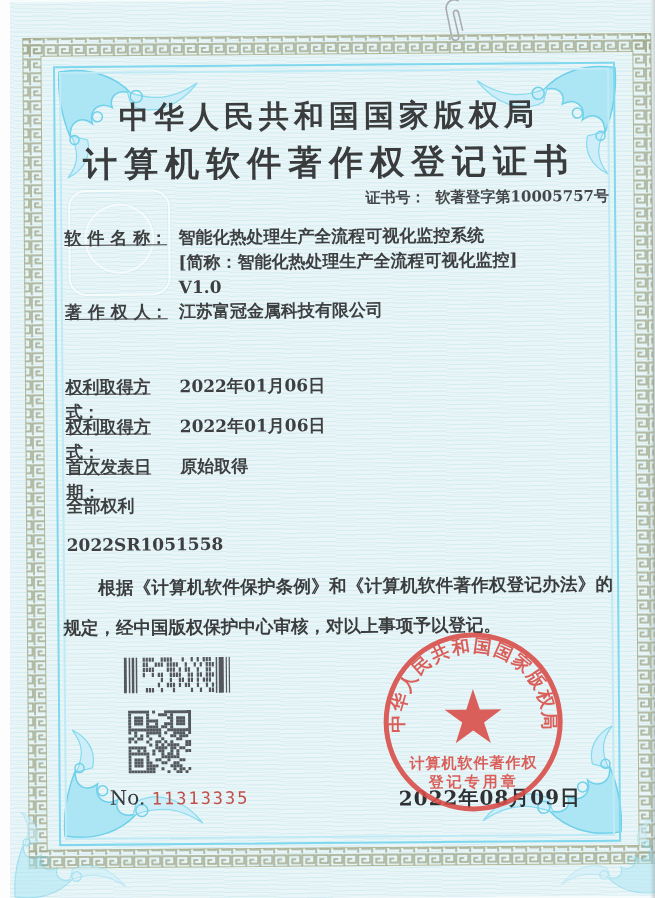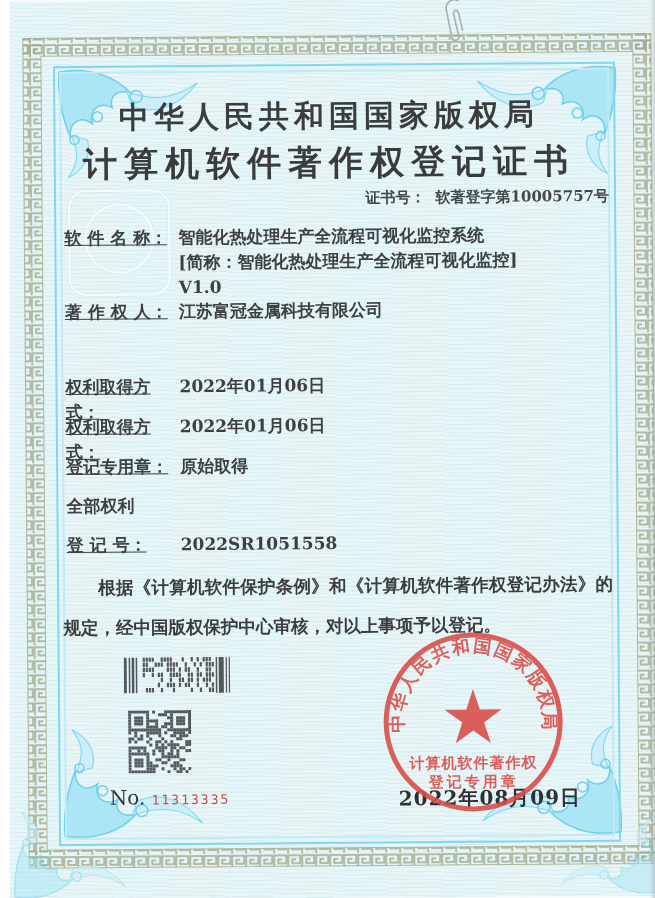--- a/index.html
+++ b/index.html
@@ -64,21 +64,21 @@
   .statement{
     position:absolute;left:58px;top:566px;width:550px;
     font-size:17.5px;font-weight:600;line-height:40px;color:#3a3c3d;
     text-indent:2em;text-align:justify;
   }
   .barcode{position:absolute;left:118px;top:656px;}
   .qrcode{position:absolute;left:122px;top:709px;}
   .serial{position:absolute;left:103px;top:784px;font-size:20px;color:#33383b;}
   .serial .num{
     font-family:"DejaVu Sans Mono","Liberation Mono",monospace;
-    color:#c0504a;letter-spacing:2px;font-size:13px;text-align:right;
+    color:#c0504a;letter-spacing:2px;font-size:17px;text-align:right;
   }
   .stamp-date{
     position:absolute;left:392px;top:786px;font-size:20px;font-weight:bold;
     letter-spacing:1px;color:#2e3133;z-index:3;
   }
   .stamp{position:absolute;left:372px;top:628px;z-index:4;opacity:.88;}
   .paperclip{position:absolute;left:424px;top:0;z-index:5;}
 </style>
 </head>
 <body>
@@ -150,30 +150,29 @@
       <span class="lab">权利取得方式：</span>
       <span class="val">2022年01月06日</span>
     </div>
 
     <div class="row r-pub">
       <span class="lab">权利取得方式：</span>
       <span class="val">2022年01月06日</span>
     </div>
 
     <div class="row r-acq">
-      <span class="lab">登记专用章：</span>
+      <span class="lab">首次发表日期：</span>
       <span class="val">原始取得</span>
     </div>
 
     <div class="row r-scope">
       <span class="val">全部权利</span>
     </div>
 
     <div class="row r-reg">
-      <span class="lab">登  记  号：</span>
       <span class="val">2022SR1051558</span>
     </div>
 
     <div class="statement">根据《计算机软件保护条例》和《计算机软件著作权登记办法》的规定，经中国版权保护中心审核，对以上事项予以登记。</div>
 
     <svg class="barcode" width="108" height="36" aria-hidden="true">
       <g id="bc-fixed" fill="#54585c">
         <rect x="0" y="0" width="3" height="36"></rect>
           <rect x="5" y="0" width="1.5" height="36"></rect>
         <rect x="8" y="0" width="2.5" height="36"></rect>

